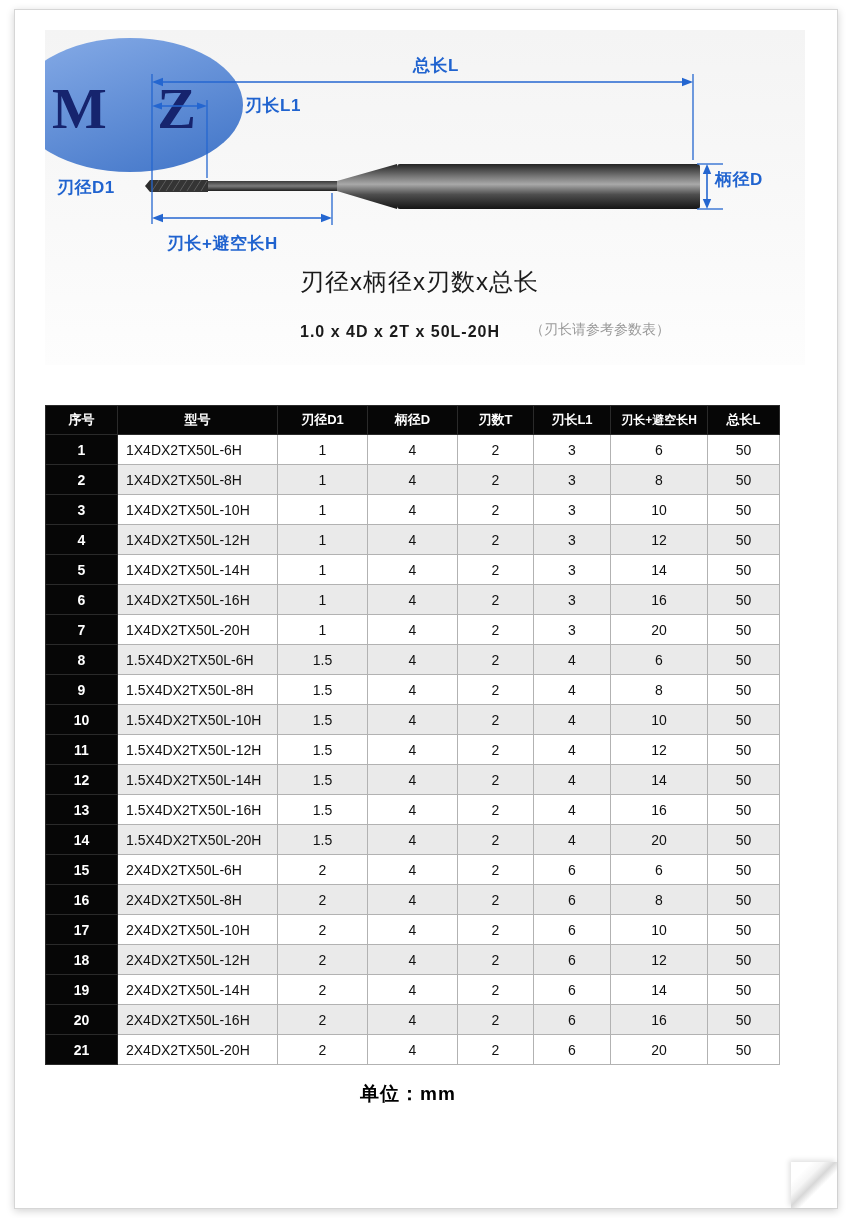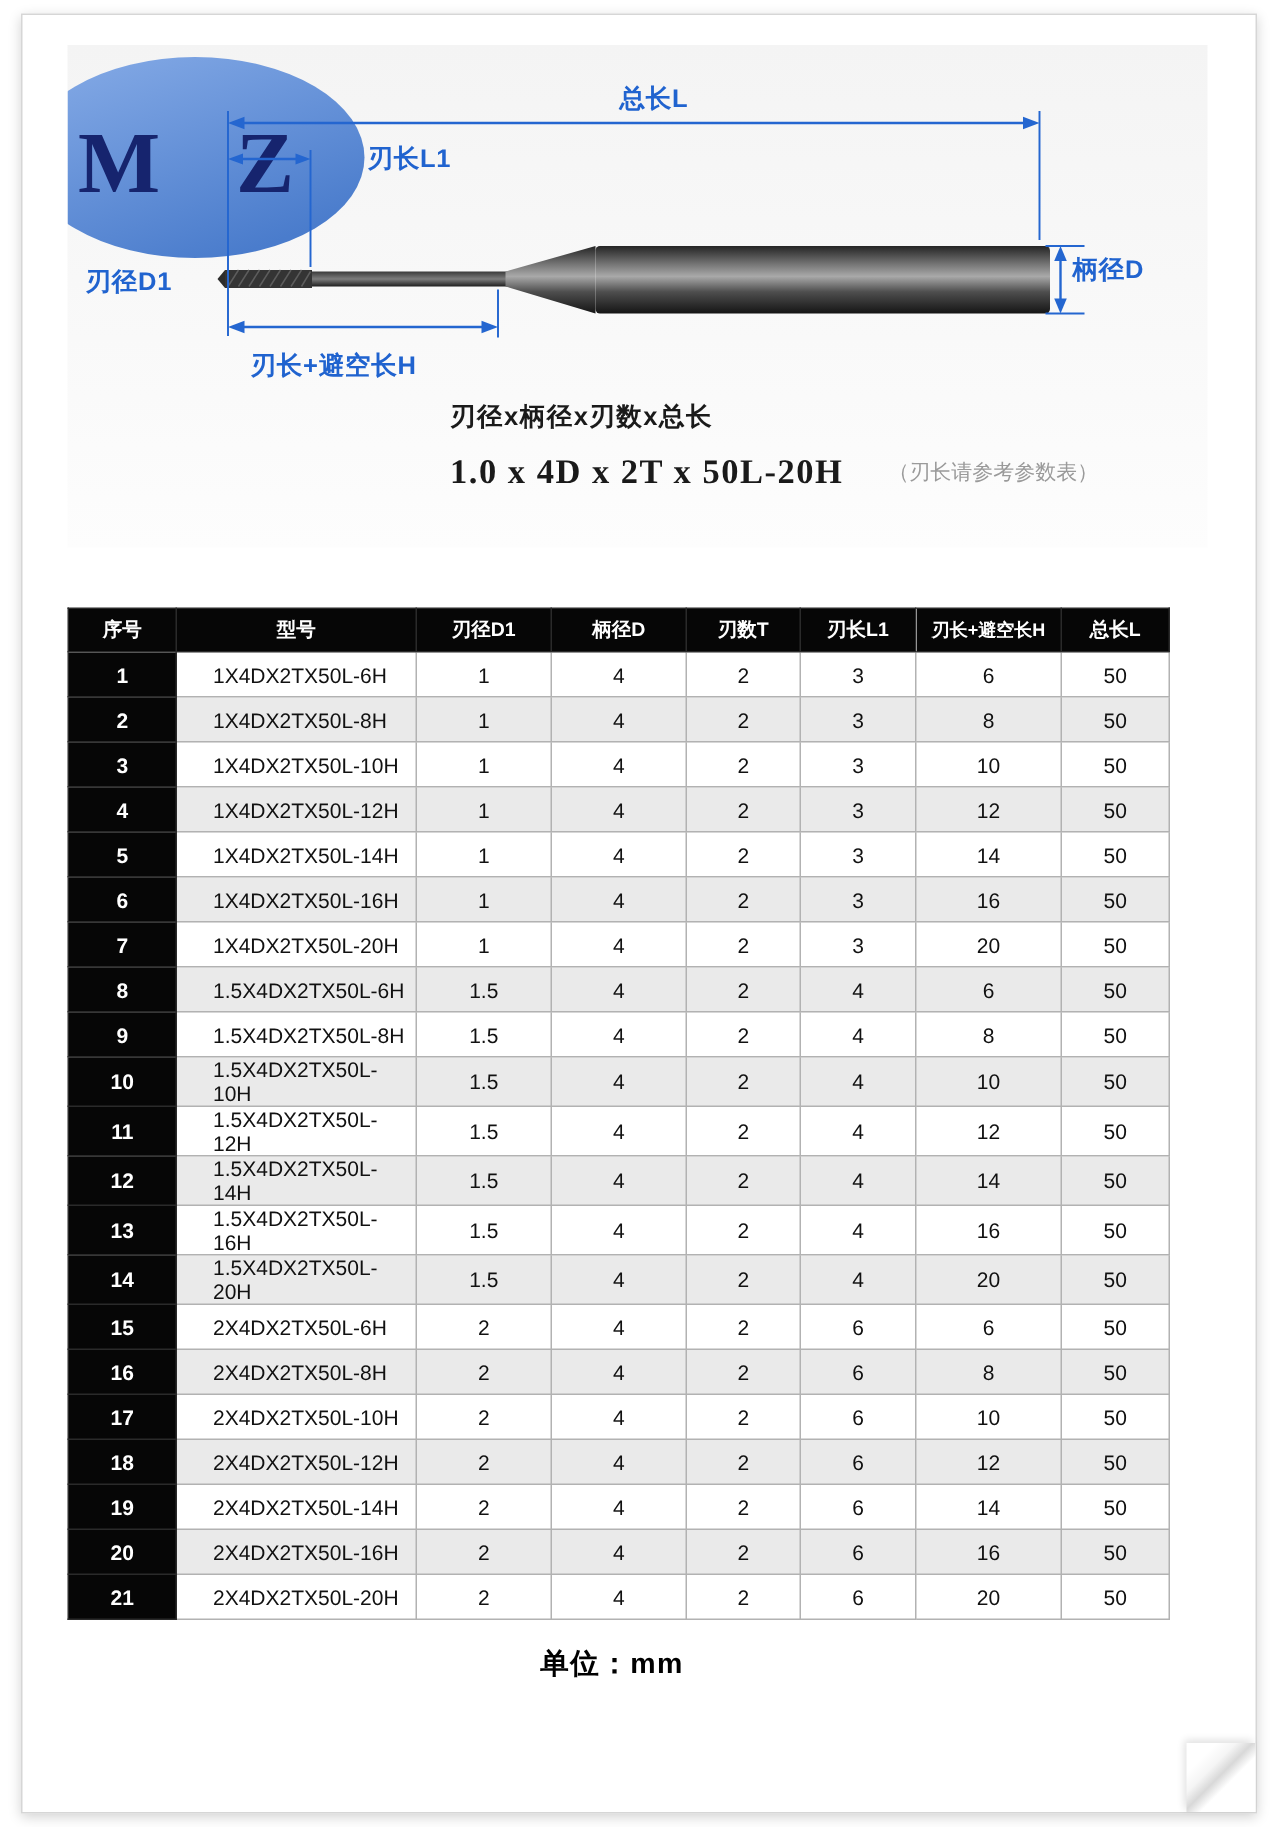--- a/index.html
+++ b/index.html
@@ -35,33 +35,32 @@
     white-space: nowrap;
     letter-spacing: 0.5px;
   }
   .lbl-total   { left: 368px; top: 24px; }
   .lbl-flute   { left: 200px; top: 64px; }
   .lbl-dia     { left: 12px;  top: 146px; }
   .lbl-shank   { left: 670px; top: 138px; }
   .lbl-neck    { left: 122px; top: 202px; }
   .spec-block { position: absolute; left: 255px; top: 236px; }
   .spec-title {
-    font-size: 17px;
+    font-size: 24px;
+    font-weight: normal;
+    color: #1a1a1a;
+    letter-spacing: 1px;
+    margin-bottom: 23px;
+  }
+  .spec-line { white-space: nowrap; }
+  .spec-value {
+    font-size: 16px;
     font-weight: bold;
     color: #1a1a1a;
     letter-spacing: 1px;
-    margin-bottom: 13px;
-  }
-  .spec-line { white-space: nowrap; }
-  .spec-value {
-    font-size: 23px;
-    font-weight: bold;
-    color: #1a1a1a;
-    letter-spacing: 1px;
-    font-family: Liberation Serif, serif;
   }
   .spec-note {
     font-size: 14px;
     color: #9a9a9a;
     margin-left: 30px;
     vertical-align: 3px;
   }
   
   table.spec {
     border-collapse: collapse;
@@ -90,21 +89,21 @@
     border: 1px solid #2a2a2a;
     text-align: center;
   }
   table.spec tbody td {
     border: 1px solid #b2b2b2;
     text-align: center;
     height: 30px;
     color: #111;
     background: #fff;
   }
-  table.spec tbody td.model { text-align: left; padding-left: 24px; }
+  table.spec tbody td.model { text-align: left; padding-left: 8px; }
   table.spec tbody tr:nth-child(even) td { background: #eaeaea; }
   .unit-note {
     width: 734px;
     text-align: center;
     padding-right: 8px;
     margin-top: 16px;
     font-size: 19px;
     font-weight: bold;
     color: #000;
     letter-spacing: 1px;

